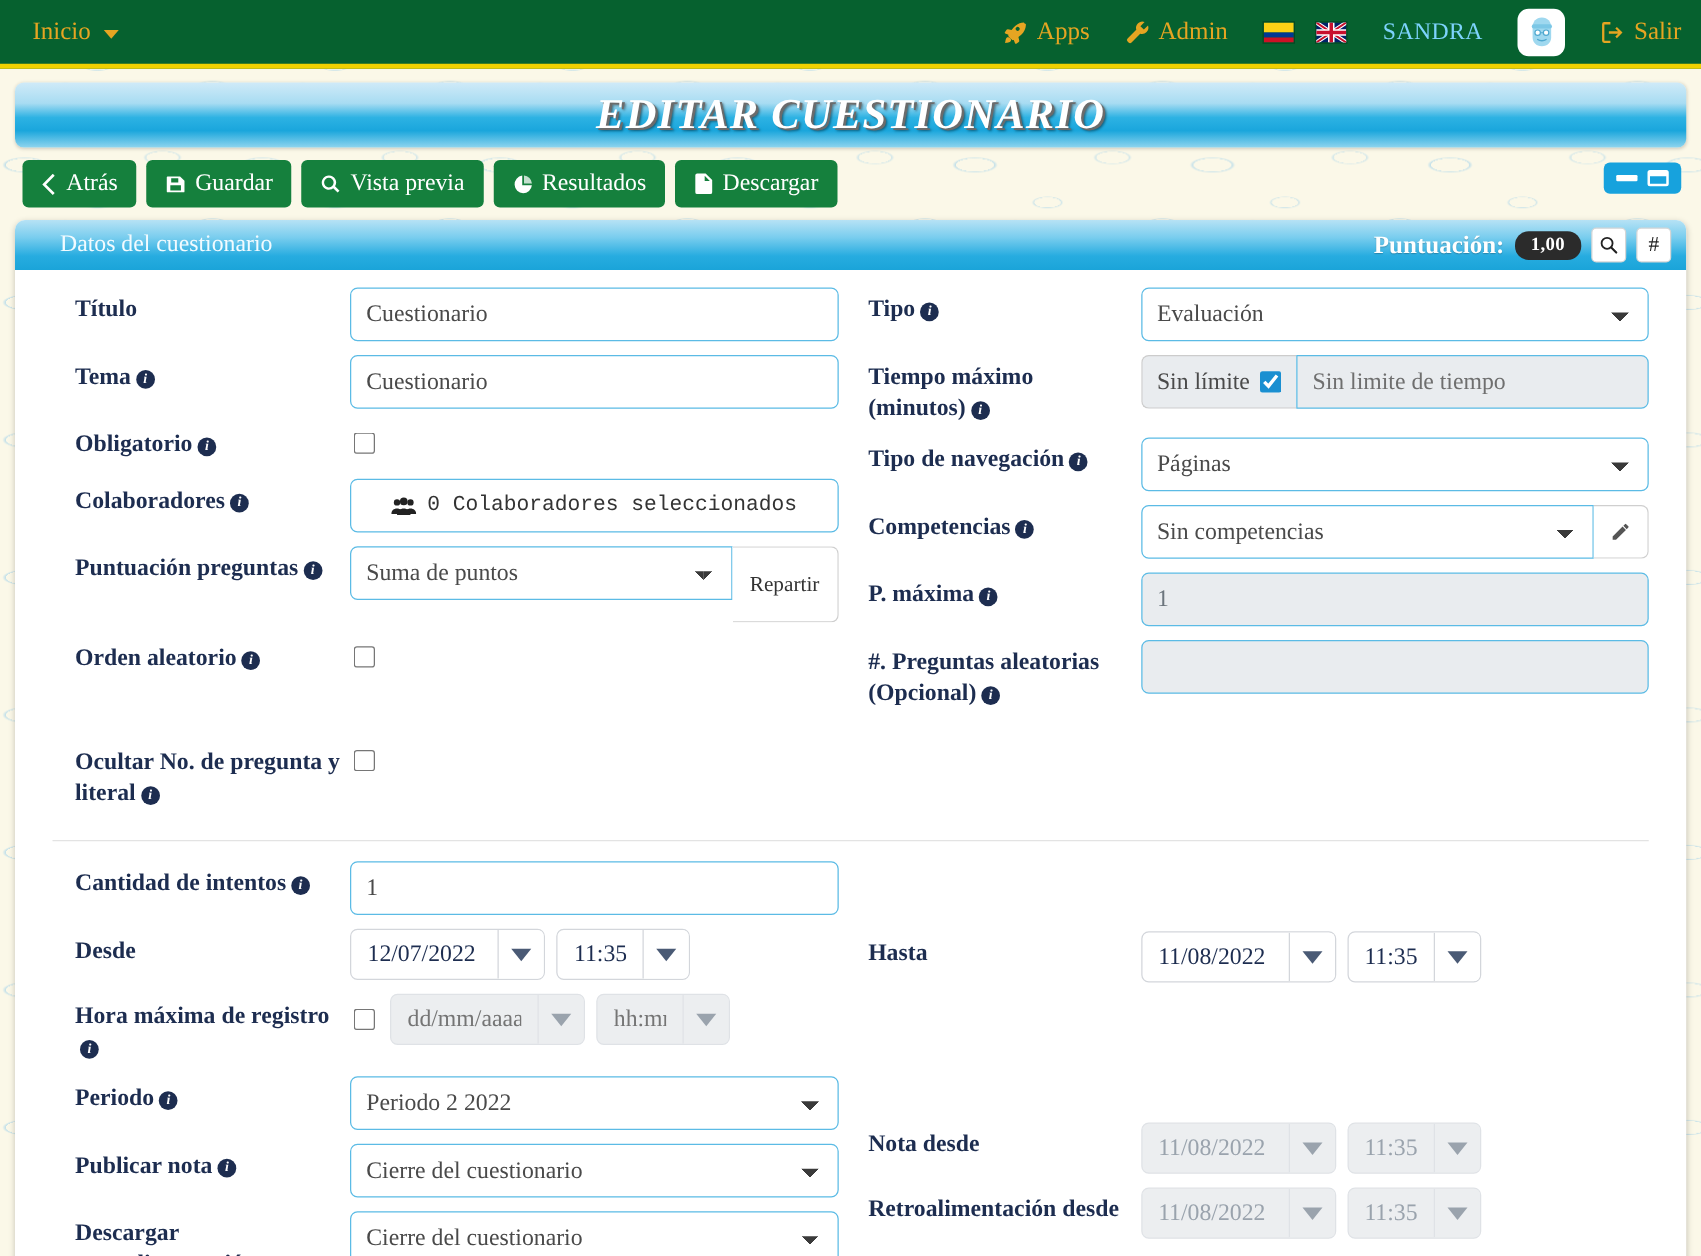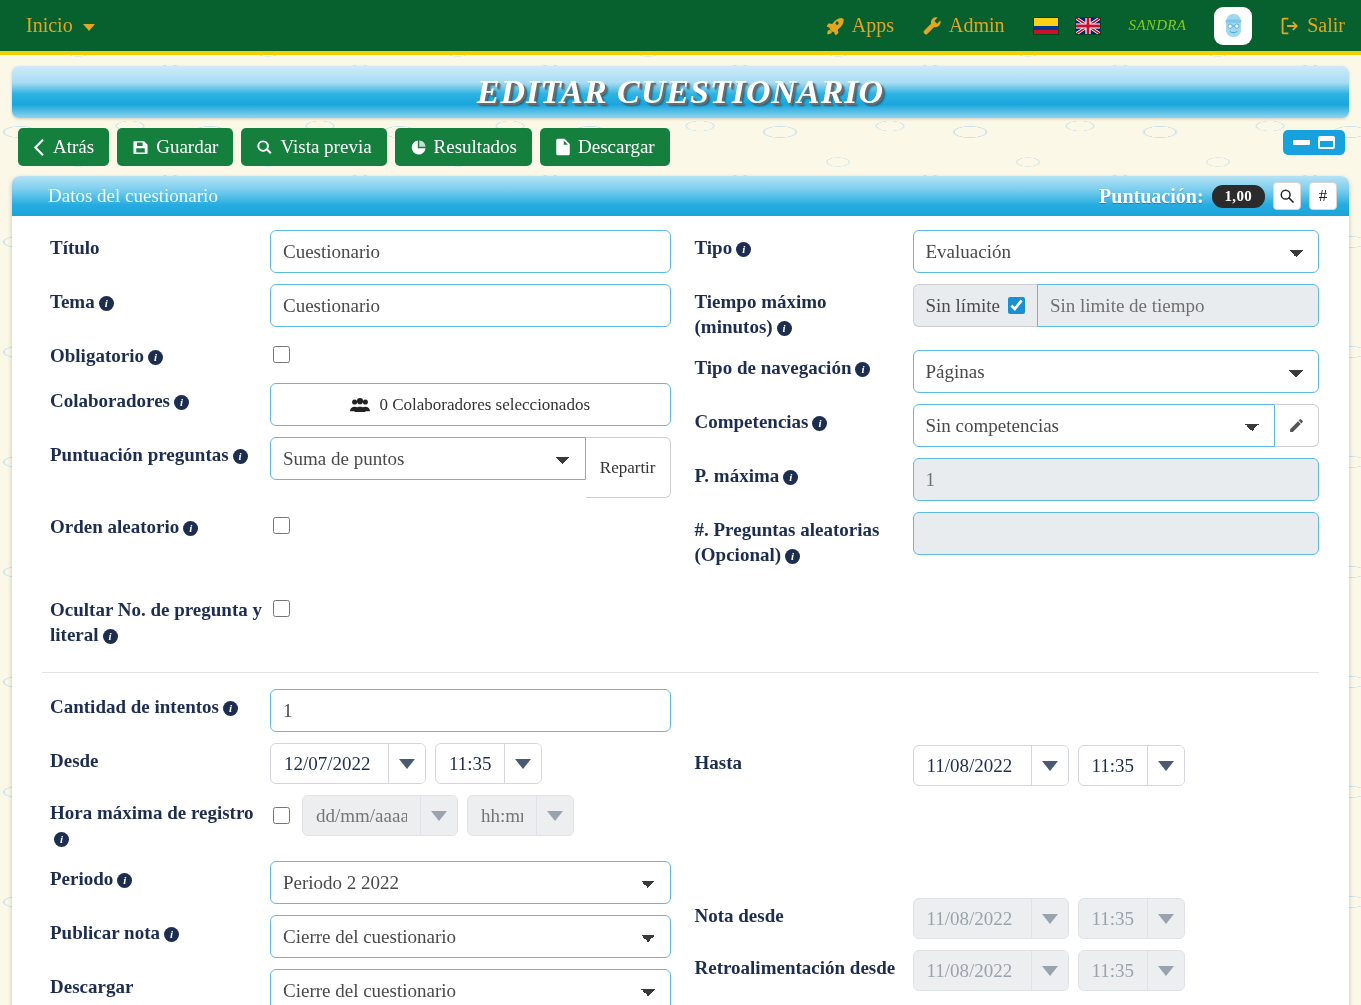--- a/index.html
+++ b/index.html
@@ -42,21 +42,21 @@
     width:0;height:0;border-left:6px solid transparent;border-right:6px solid transparent;
     border-top:7px solid #e5a522; margin-left:4px; margin-top:4px;
   }
   .nav-right{ margin-left:auto; display:flex; align-items:center; gap:28px; }
   .nav-item{
     color:#e5a522; font-size:20px; display:flex; align-items:center; gap:7px;
     text-decoration:none; white-space:nowrap;
   }
   .nav-item svg{ display:block; }
   .flag{ width:26px; height:18px; display:block; border:1px solid rgba(0,0,0,.25); }
-  .user-name{ color:#84cc16; font-size:15px; letter-spacing:.3px;font-style:italic; }
+  .user-name{ color:#7dd3fc; font-size:19px; letter-spacing:.3px; }
   .avatar{
     width:38px;height:38px;background:#fff;border-radius:9px;
     display:flex;align-items:center;justify-content:center;
   }
 
   
   .title-banner{
     margin:11px 12px 0 12px; height:52px; border-radius:7px;
     background:linear-gradient(to bottom,#cfeaf8 0%, #a8dcf2 32%, #2db2e3 54%, #1aa6dc 74%, #8ed4ee 100%);
     display:flex; align-items:center; justify-content:center;
@@ -110,21 +110,21 @@
   .ph-btn{
     width:28px;height:28px;background:#fff;border:1px solid #d6d6d6;border-radius:4px;
     display:flex;align-items:center;justify-content:center;cursor:pointer;
     font-size:17px;color:#222;
   }
 
   
   .form-body{ padding:14px 0 18px 0; }
   .grid{ display:flex; }
   .col{ width:50%; }
-  .col-left{ padding-left:38px; padding-right:10px; }
+  .col-left{ padding-left:48px; padding-right:10px; }
   .col-right{ padding-left:14px; padding-right:30px; }
 
   .frow{ display:flex; align-items:flex-start; margin-bottom:11px; min-height:34px; }
   .flabel{
     width:220px; flex:0 0 220px;
     font-size:19px; font-weight:bold; color:#1d2d50;
     line-height:25px; padding-top:5px; padding-right:8px;
   }
   .flabel-r{ width:218px; flex:0 0 218px; }
   .fctrl{ flex:1; min-width:0; }
@@ -152,21 +152,21 @@
     background-position: calc(100% - 22px) 19px, calc(100% - 15px) 19px;
     background-size:7px 7px, 7px 7px; background-repeat:no-repeat;
     padding-right:38px; cursor:pointer;
   }
 
   .cbx{ width:17px;height:17px;margin:8px 0 0 3px; cursor:pointer; accent-color:#1a8fd1; }
 
   .btn-wide{
     width:100%; height:43px; border:1px solid #5bbbe5; border-radius:6px;
     background:#fff; font-size:17px; color:#333;
-    font-family:Liberation Serif, serif; cursor:pointer;
+    font-family:Liberation Mono, monospace; cursor:pointer;
     display:flex; align-items:center; justify-content:center; gap:9px;
   }
 
   .input-group{ display:flex; width:100%; }
   .input-group > .inp{ border-radius:6px 0 0 6px; }
   .ig-addon{
     height:61px; border:1px solid #cfcfcf; border-left:none; border-radius:0 6px 6px 0;
     background:#fff; display:flex; align-items:center; justify-content:center;
     padding:0 14px; font-size:17px; color:#333; cursor:pointer; white-space:nowrap;
   }

